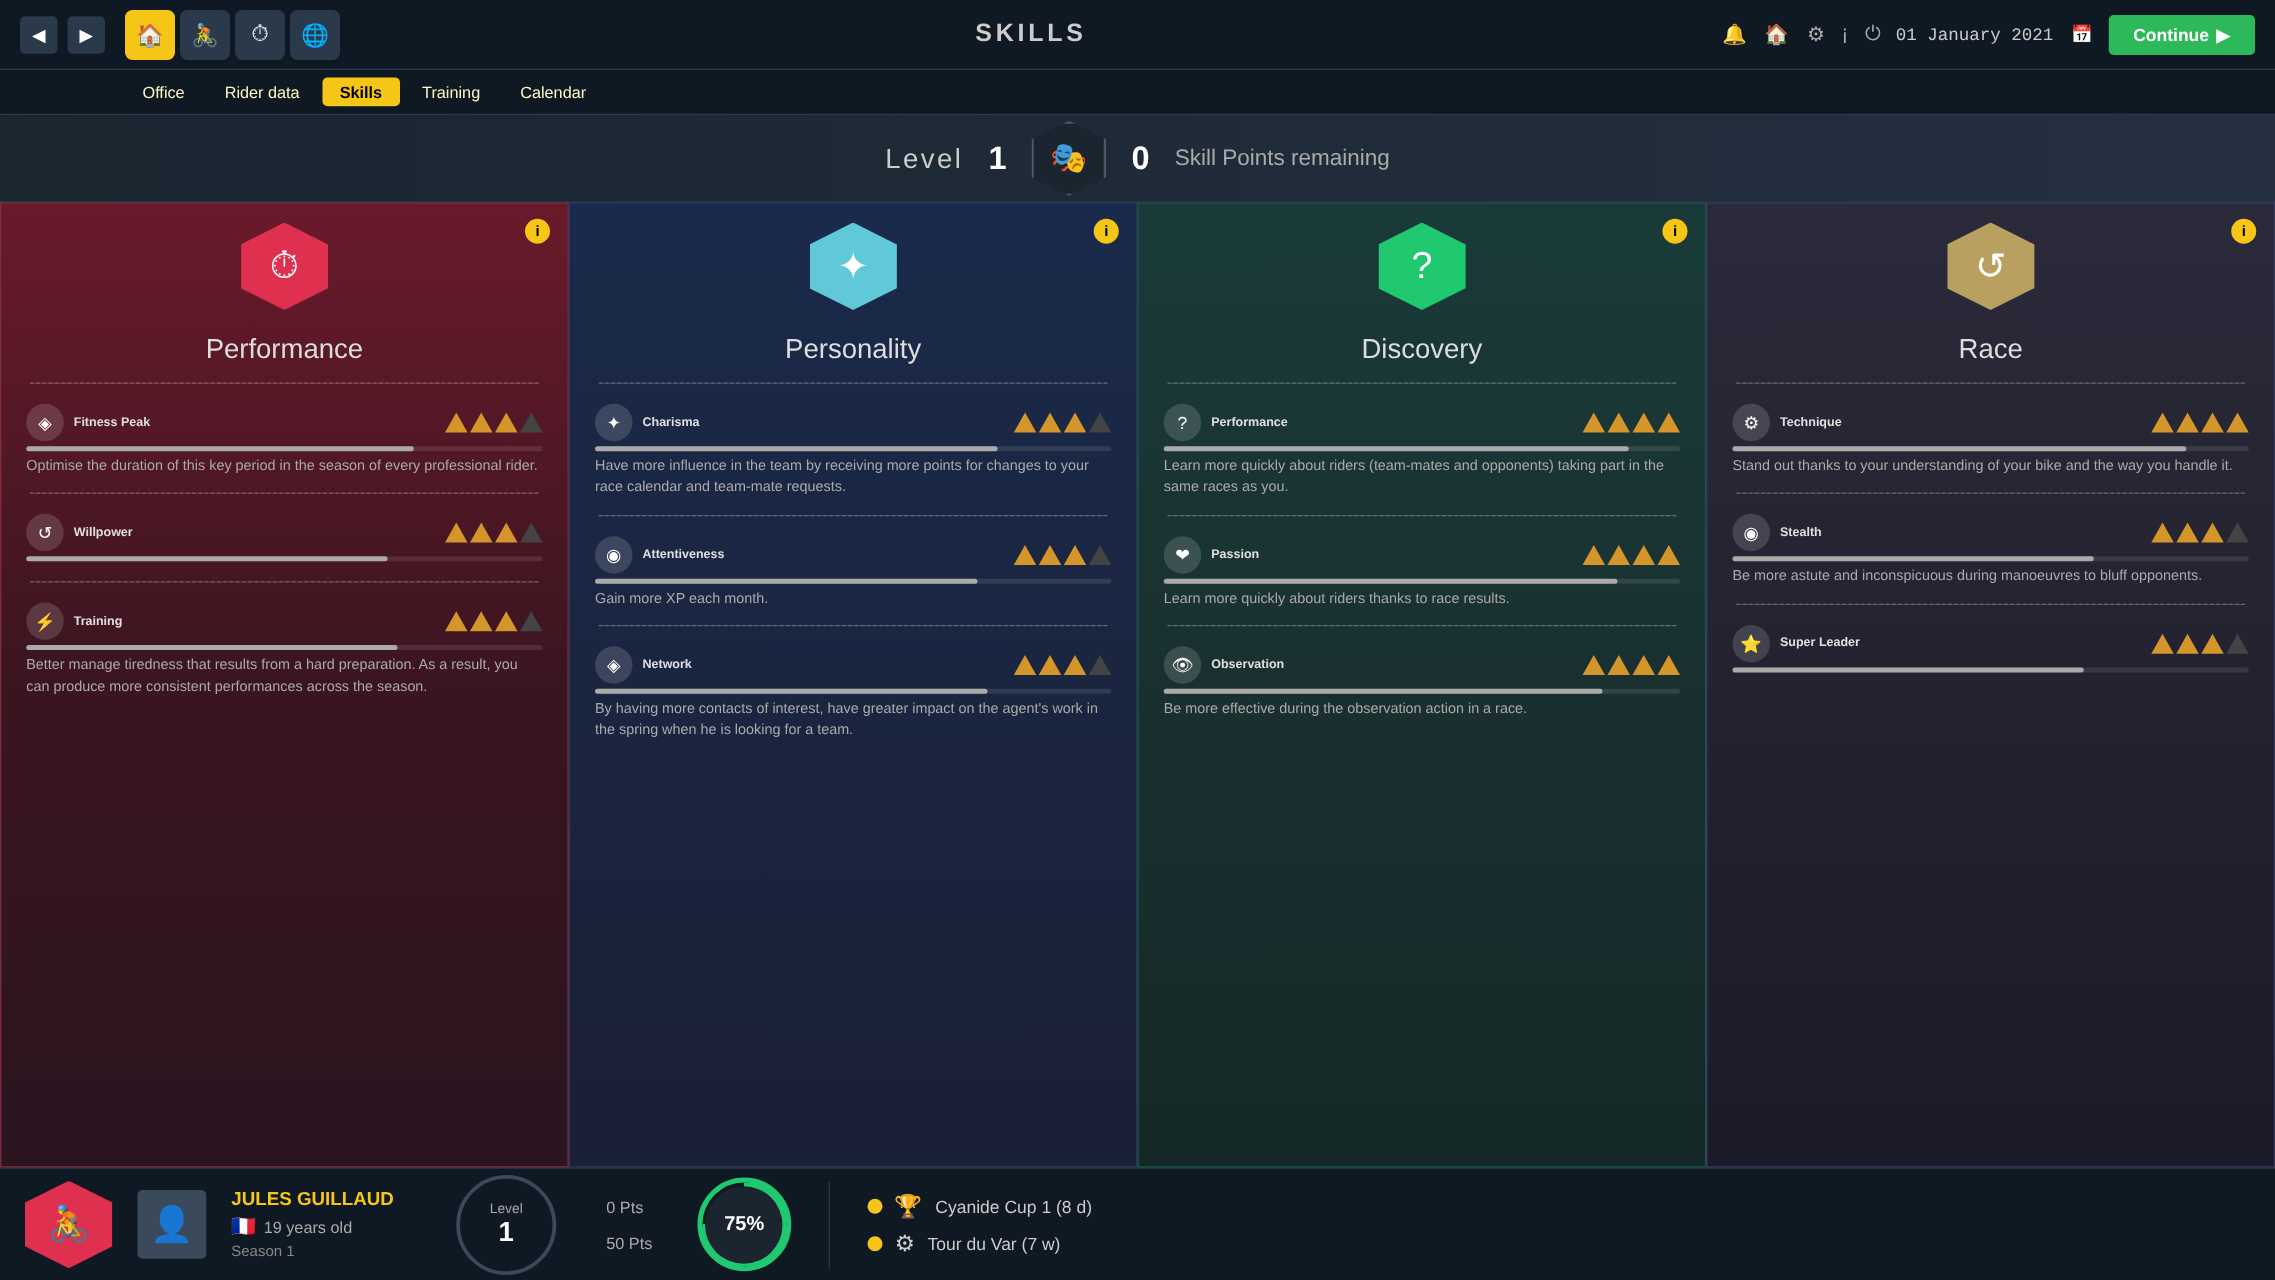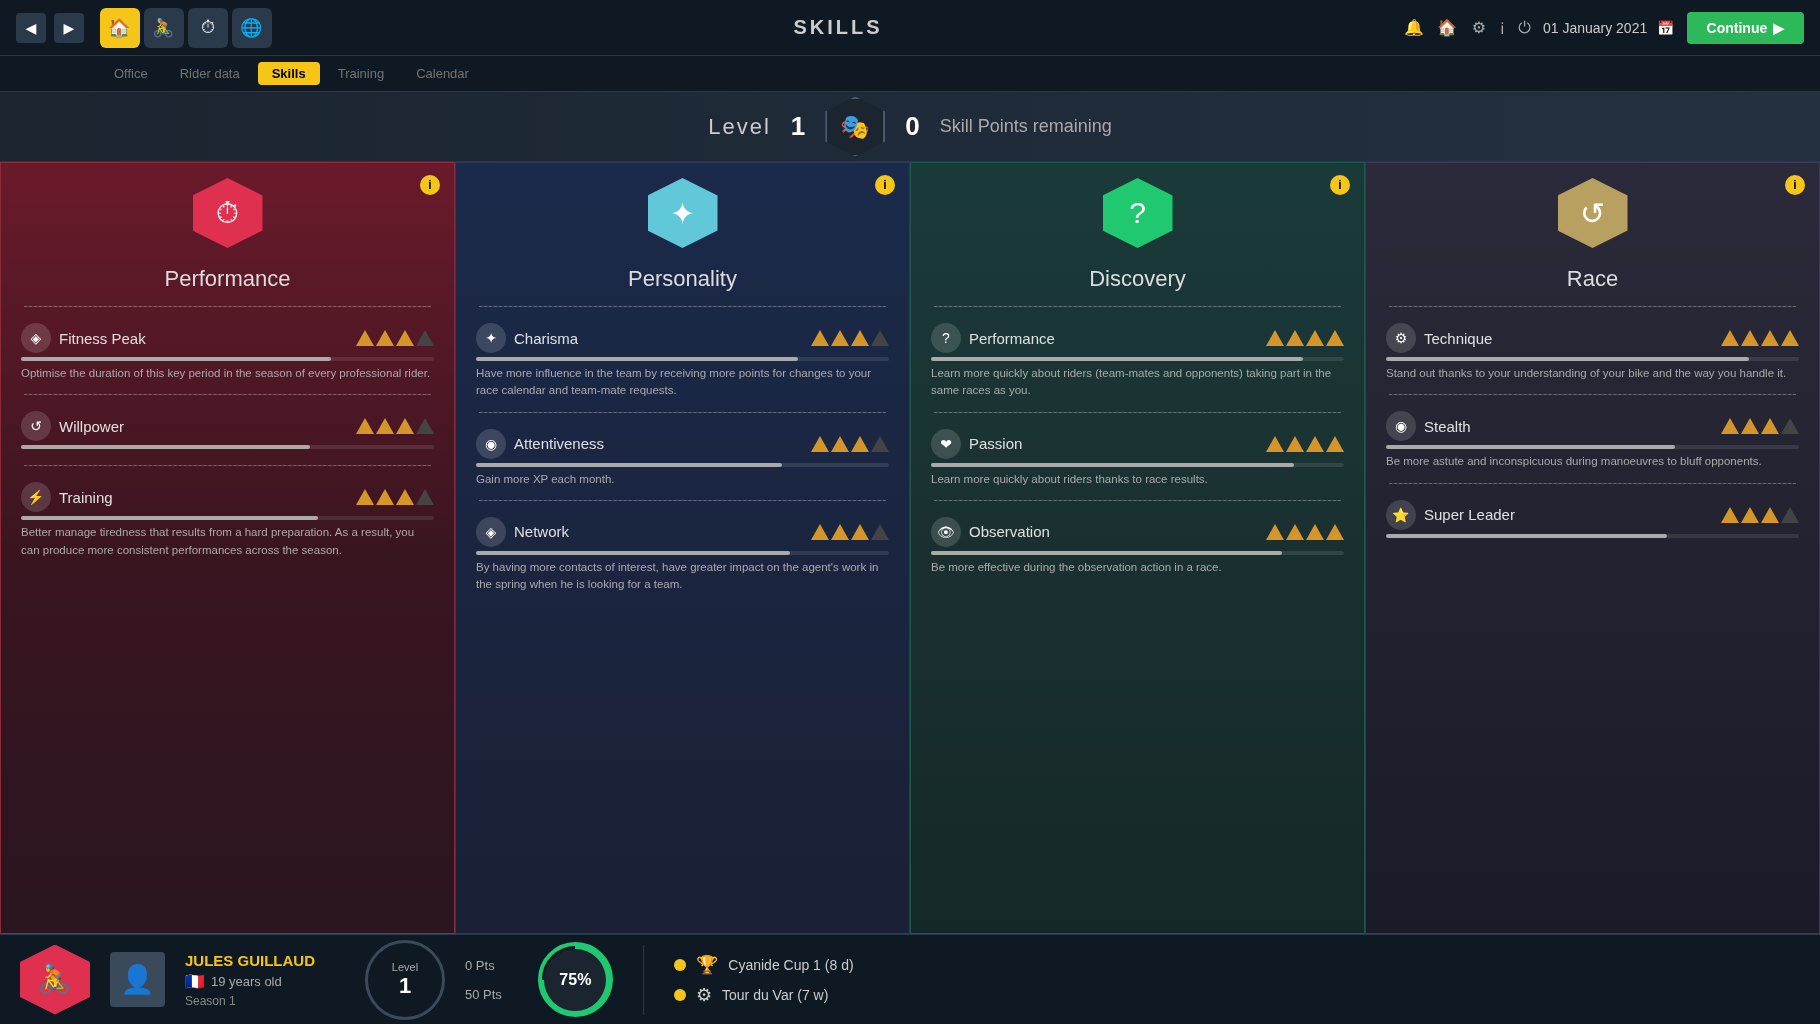--- a/index.html
+++ b/index.html
@@ -53,21 +53,21 @@
     .top-bar-center {
       font-size: 20px;
       font-weight: bold;
       letter-spacing: 3px;
       color: #ccc;
     }
     .top-bar-right {
       display: flex; align-items: center; gap: 12px;
     }
     .date-display {
-      font-size: 14px; color: #ccc;
+      font-size: 14px; color: #ccc; font-family: Liberation Mono, monospace;
     }
     .continue-btn {
       background: #2db85a;
       color: #fff;
       border: none;
       padding: 8px 20px;
       font-size: 14px;
       font-weight: bold;
       border-radius: 4px;
       cursor: pointer;
@@ -86,21 +86,21 @@
       align-items: center;
       padding: 0 100px;
       gap: 4px;
       border-bottom: 1px solid #2a3a4a;
     }
     .sub-nav-tab {
       padding: 4px 14px;
       border-radius: 4px;
       font-size: 13px;
       cursor: pointer;
-      color: #737373;
+      color: #fef9c3;
     }
     .sub-nav-tab.active {
       background: #f5c518;
       color: #000;
       font-weight: bold;
     }
 
     
     .level-bar {
       height: 70px;
@@ -231,22 +231,22 @@
       display: flex; align-items: center; gap: 8px;
     }
     .skill-icon {
       width: 30px; height: 30px;
       background: rgba(255,255,255,0.15);
       border-radius: 50%;
       display: flex; align-items: center; justify-content: center;
       font-size: 14px;
     }
     .skill-name {
-      font-size: 15px;
-      font-weight: normal;
+      font-size: 10px;
+      font-weight: bold;
       color: #e0e0e0;
     }
     .skill-stars {
       display: flex; gap: 2px;
     }
     .star {
       width: 0; height: 0;
       border-left: 9px solid transparent;
       border-right: 9px solid transparent;
       border-bottom: 16px solid #d4952a;
@@ -306,21 +306,21 @@
 
     .level-circle {
       width: 80px; height: 80px;
       border-radius: 50%;
       border: 3px solid #3a4a5a;
       display: flex; flex-direction: column; align-items: center; justify-content: center;
       font-size: 12px; color: #aaa;
       margin-left: 30px;
     }
     .level-circle-num { font-size: 22px; font-weight: bold; color: #fff; }
-    .pts-info { display: flex; flex-direction: column; font-size: 13px; color: #aaa; margin-left: 0; gap: 14px;}
+    .pts-info { display: flex; flex-direction: column; font-size: 13px; color: #aaa; margin-left: 20px; gap: 14px;}
 
     .progress-circle {
       width: 75px; height: 75px;
       border-radius: 50%;
       border: 4px solid #20c870;
       display: flex; align-items: center; justify-content: center;
       font-size: 16px;
       font-weight: bold;
       color: #fff;
       margin-left: 16px;

